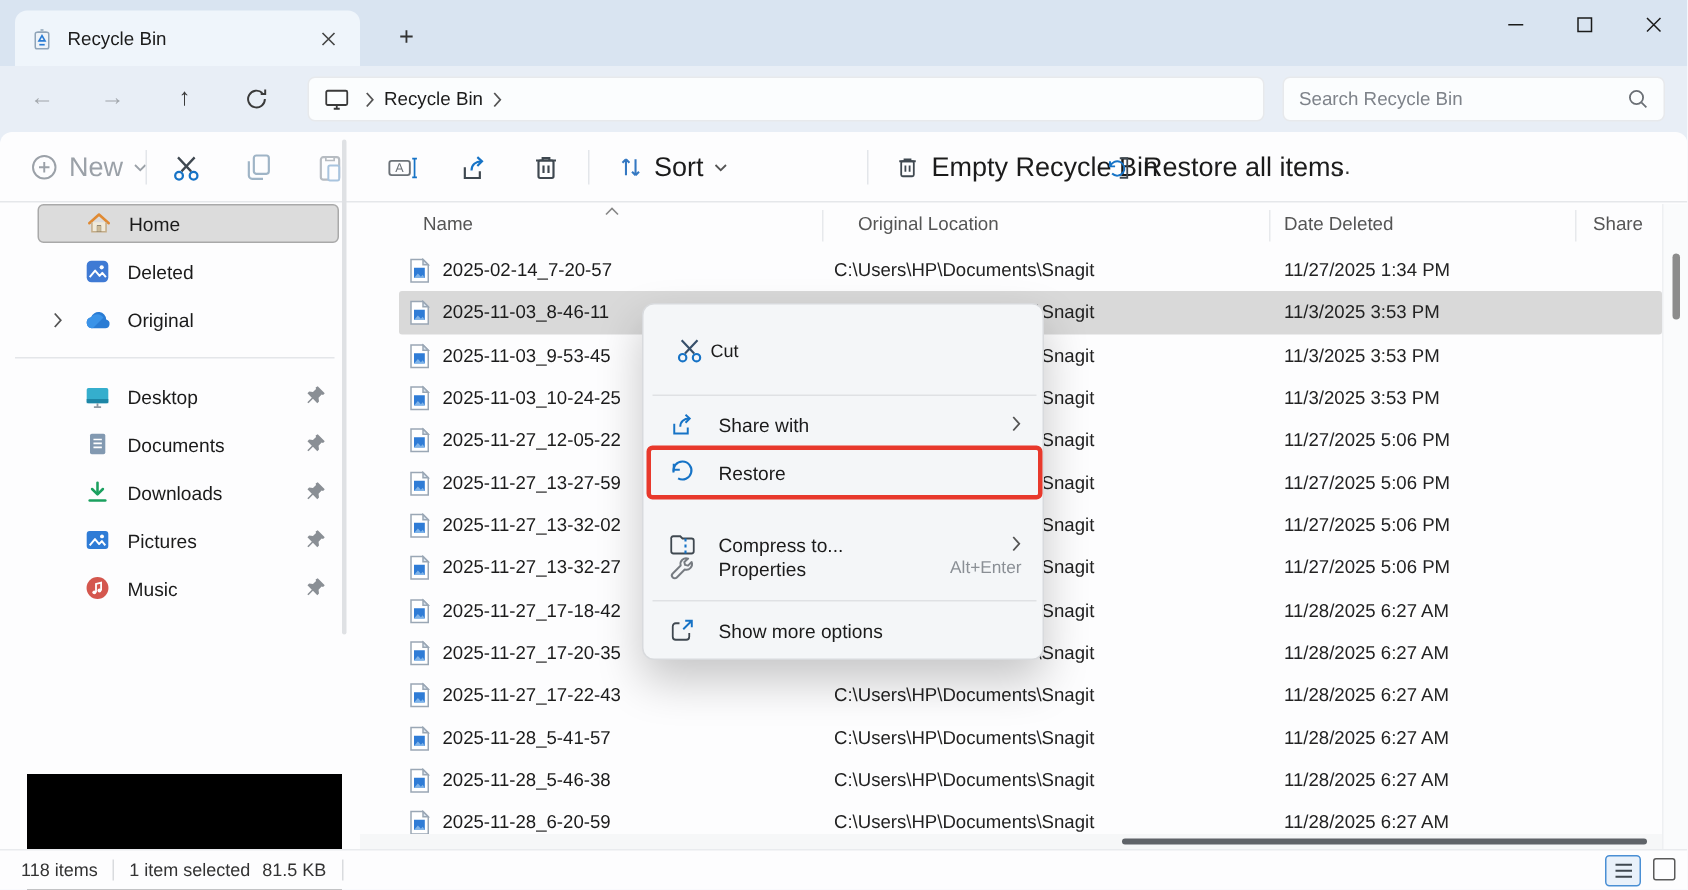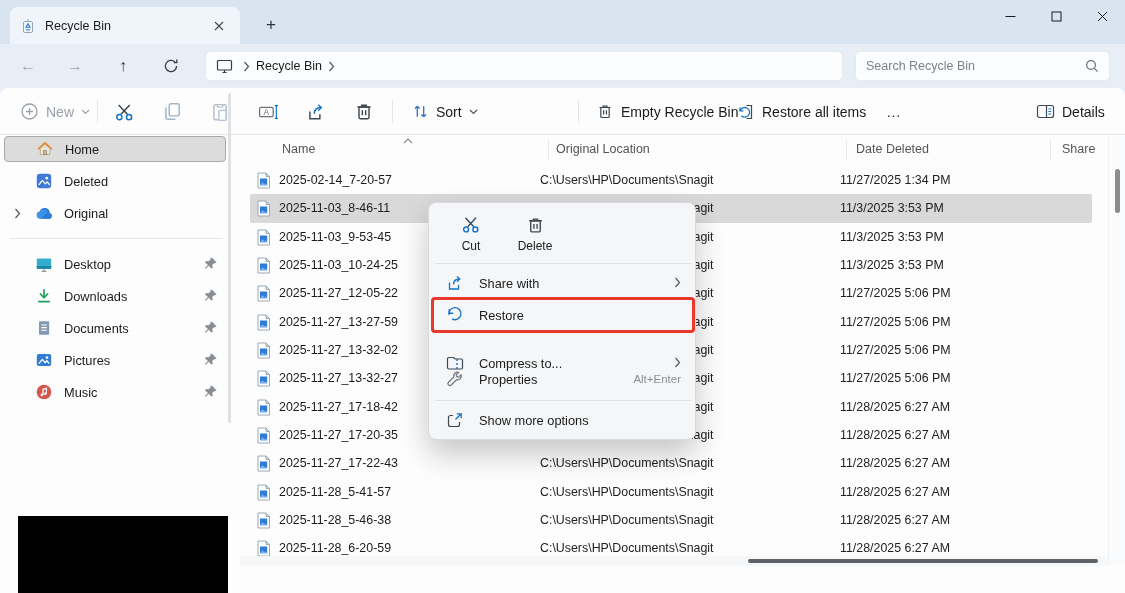--- a/index.html
+++ b/index.html
@@ -36,65 +36,65 @@
   
   .appbody { position:absolute; left:0; top:88px; width:1125px; height:505px; background:#fdfdfe;
              border-radius:8px 8px 0 0; }
 
   
   .toolbar { position:absolute; left:0; top:0; width:1125px; height:47px; border-bottom:1px solid #e5e7ea;
              display:flex; align-items:center; }
   .tb-abs { position:absolute; top:0; height:47px; display:flex; align-items:center; }
   .tb-btn { display:flex; align-items:center; gap:7px; border-radius:4px; padding:4px 6px; }
   .tb-sep { position:absolute; top:12px; width:1px; height:23px; background:#e3e6ea; }
-  .tb-label { font-size:14px; color:#1b1b1b; }
+  .tb-label { font-size:18px; color:#1b1b1b; }
   .tb-label.dis { color:#9ba1a8; }
   .iconbtn { position:absolute; top:10px; width:30px; height:28px; display:flex; align-items:center;
              justify-content:center; border-radius:4px; }
   .ellipsis { font-size:15px; letter-spacing:2px; color:#333; }
 
   
   .sidebar { position:absolute; left:0; top:48px; width:233px; height:430px; }
-  .side-item { position:relative; display:flex; align-items:center; height:26px; margin:0 7px 6px 4px;
+  .side-item { position:relative; display:flex; align-items:center; height:26px; margin:0 7px 6px 25px;
                border-radius:4px; padding-left:4px; }
   .side-sel { background:#dcdcdc; border:1px solid #a9a9a9; }
   .side-chev { width:18px; display:flex; justify-content:center; color:#555; }
   .side-ic { width:20px; display:flex; justify-content:center; margin-left:8px; }
   .side-label { margin-left:10px; font-size:12.8px; flex:1; }
   .side-pin { position:absolute; right:8px; top:5px; }
   .side-div { height:1px; background:#e4e6e9; margin:12px 10px 12px 10px; }
   .sb-track { position:absolute; left:228px; top:5px; width:3px; height:330px; background:#dfe1e4; border-radius:2px; }
   .blackbox { position:absolute; left:18px; top:380px; width:210px; height:85px; background:#000; }
 
   
   .listhead { position:absolute; left:240px; top:50px; width:868px; height:26px; font-size:12.5px; color:#555; }
   .lh-cell { position:absolute; top:4px; }
   .lh-sep { position:absolute; top:2px; width:1px; height:21px; background:#e7e9ec; }
   .sortchev { position:absolute; left:163px; top:-5px; }
-  .filerows { position:absolute; left:224px; top:78px; width:868px; }
+  .filerows { position:absolute; left:240px; top:78px; width:868px; }
   .frow { position:relative; height:28.35px; }
   .frow-inner { position:absolute; left:26px; top:0; width:842px; height:100%; border-radius:2px; }
   .fsel .frow-inner { background:#d9d9d9; }
   .f-ic { position:absolute; left:6px; top:6px; }
   .f-name { position:absolute; left:29px; top:7px; font-size:12.4px; }
   .f-loc  { position:absolute; left:290px; top:7px; font-size:12.4px; color:#222; }
   .f-date { position:absolute; left:590px; top:7px; font-size:12.4px; color:#222; }
   .f-size { position:absolute; left:793px; top:7px; font-size:12.4px; color:#222; }
 
   
   .vscroll { position:absolute; right:0; top:48px; width:17px; height:430px; background:#fafbfc; border-left:1px solid #eef0f2; }
   .vthumb { position:absolute; left:6px; top:33px; width:5px; height:44px; background:#8c8c8c; border-radius:3px; }
   .hscroll { position:absolute; left:240px; top:468px; width:868px; height:10px; background:#f6f7f8; }
   .hthumb { position:absolute; left:508px; top:3px; width:350px; height:4px; background:#5f6368; border-radius:2px; }
 
   
   .ctxmenu { position:absolute; left:428px; top:114px; width:268px; height:238px; background:#f4f6f8;
              border:1px solid #d8dadd; border-radius:8px; box-shadow:0 14px 30px rgba(0,0,0,.22); z-index:10; }
   .ctx-iconrow { position:absolute; left:10px; top:6px; display:flex; }
-  .ctx-icbtn { width:64px; height:50px; display:flex; flex-direction:column; align-items:center;
+  .ctx-icbtn { width:64px; height:50px; display:flex; flex-direction:row; align-items:center;
                justify-content:center; gap:4px; border-radius:4px;text-align:right; }
   .ctx-icbtn span.lbl { font-size:12px; color:#1b1b1b; }
   .ctx-sep { position:absolute; left:6px; width:256px; height:1px; background:#dfe1e4; }
   .ctx-item { position:absolute; left:4px; width:260px; height:32px; display:flex; align-items:center;
               border-radius:4px; padding:0 12px; }
   .ctx-ic { width:20px; display:flex; justify-content:center; }
   .ctx-lbl { margin-left:14px; font-size:12.8px; flex:1; }
   .ctx-chev { color:#555; }
   .ctx-short { font-size:11.5px; color:#8a8f95; }
   .ctx-hl { outline:3px solid #e8392c; outline-offset:-1px; border-radius:2px; }
@@ -290,32 +290,20 @@
               </svg>
           </span>
           <span class="tb-label">Restore all items</span>
         </div>
       </div>
       <div class="tb-abs" style="left:880px">
         <div class="tb-btn">
           <span class="ellipsis">…</span>
         </div>
       </div>
-      <div class="tb-abs" style="left:1030px">
-        <div class="tb-btn">
-          <span class="ic">
-            <svg width="19" height="17" viewBox="0 0 19 16" fill="none">
-                <rect x="1.5" y="2" width="16" height="12" rx="2" stroke="#3f4850" stroke-width="1.2"></rect>
-                <path d="M10.5 2v12" stroke="#3f4850" stroke-width="1.2"></path>
-                <path d="M12.3 5.5h2.8M12.3 8h2.8M12.3 10.5h2.8" stroke="#1673c6" stroke-width="1.1"></path>
-              </svg>
-          </span>
-          <span class="tb-label">Details</span>
-        </div>
-      </div>
     </div>
 
     <div class="sidebar">
       <div>
           <div class="side-item side-sel">
             <span class="side-chev"></span>
             <span class="ic side-ic">
               <svg width="18" height="18" viewBox="0 0 18 18">
                 <path d="M2.5 8.8L9 3l6.5 5.8" fill="none" stroke="#e08a33" stroke-width="1.7" stroke-linecap="round" stroke-linejoin="round"></path>
                 <path d="M4.3 8.2v6.3h9.4V8.2" fill="#f1ead9" stroke="#c3ac87" stroke-width="1"></path>
@@ -363,42 +351,42 @@
             <span class="side-label">Desktop</span>
             <span class="ic side-pin">
               <svg width="15" height="15" viewBox="0 0 16 16">
                 <path d="M9.4 1.6l5 5-1.2 1.2-1-.3-2.2 2.2.3 2.7-1.2 1.2-3.1-3.1-3.2 3.2-.8-.8L5.2 9.7 2.1 6.6l1.2-1.2 2.7.3 2.2-2.2-.3-1z" fill="#8a8f95"></path>
               </svg>
             </span>
           </div>
           <div class="side-item">
             <span class="side-chev"></span>
             <span class="ic side-ic">
+              <svg width="18" height="18" viewBox="0 0 18 18">
+                <rect x="4" y="2.2" width="10.2" height="13.6" rx="1.2" fill="#8299b1"></rect>
+                <path d="M6.3 6h5.6M6.3 8.6h5.6M6.3 11.2h5.6" stroke="#fff" stroke-width="1.1"></path>
+              </svg>
+            </span>
+            <span class="side-label">Documents</span>
+            <span class="ic side-pin">
+              <svg width="15" height="15" viewBox="0 0 16 16">
+                <path d="M9.4 1.6l5 5-1.2 1.2-1-.3-2.2 2.2.3 2.7-1.2 1.2-3.1-3.1-3.2 3.2-.8-.8L5.2 9.7 2.1 6.6l1.2-1.2 2.7.3 2.2-2.2-.3-1z" fill="#8a8f95"></path>
+              </svg>
+            </span>
+          </div>
+          <div class="side-item">
+            <span class="side-chev"></span>
+            <span class="ic side-ic">
               <svg width="18" height="18" viewBox="0 0 18 18" fill="none" stroke="#1ba05f" stroke-width="1.7" stroke-linecap="round" stroke-linejoin="round">
                 <path d="M9 2.8v7.4"></path>
                 <path d="M5.4 7L9 10.6 12.6 7"></path>
                 <path d="M3.8 14.6h10.4"></path>
               </svg>
             </span>
             <span class="side-label">Downloads</span>
-            <span class="ic side-pin">
-              <svg width="15" height="15" viewBox="0 0 16 16">
-                <path d="M9.4 1.6l5 5-1.2 1.2-1-.3-2.2 2.2.3 2.7-1.2 1.2-3.1-3.1-3.2 3.2-.8-.8L5.2 9.7 2.1 6.6l1.2-1.2 2.7.3 2.2-2.2-.3-1z" fill="#8a8f95"></path>
-              </svg>
-            </span>
-          </div>
-          <div class="side-item">
-            <span class="side-chev"></span>
-            <span class="ic side-ic">
-              <svg width="18" height="18" viewBox="0 0 18 18">
-                <rect x="4" y="2.2" width="10.2" height="13.6" rx="1.2" fill="#8299b1"></rect>
-                <path d="M6.3 6h5.6M6.3 8.6h5.6M6.3 11.2h5.6" stroke="#fff" stroke-width="1.1"></path>
-              </svg>
-            </span>
-            <span class="side-label">Documents</span>
             <span class="ic side-pin">
               <svg width="15" height="15" viewBox="0 0 16 16">
                 <path d="M9.4 1.6l5 5-1.2 1.2-1-.3-2.2 2.2.3 2.7-1.2 1.2-3.1-3.1-3.2 3.2-.8-.8L5.2 9.7 2.1 6.6l1.2-1.2 2.7.3 2.2-2.2-.3-1z" fill="#8a8f95"></path>
               </svg>
             </span>
           </div>
           <div class="side-item">
             <span class="side-chev"></span>
             <span class="ic side-ic">
               <svg width="18" height="18" viewBox="0 0 18 18">
@@ -437,21 +425,21 @@
     <div class="sb-track"></div>
 
     <div class="listhead">
       <span class="sortchev">
         <svg width="10" height="6" viewBox="0 0 10 6" fill="none" stroke="#888" stroke-width="1.1">
             <path d="M1 5l4-4 4 4"></path>
           </svg>
       </span>
       <span class="lh-cell" style="left:42px">Name</span>
       <span class="lh-sep" style="left:308px"></span>
-      <span class="lh-cell" style="left:316px">Original Location</span>
+      <span class="lh-cell" style="left:332px">Original Location</span>
       <span class="lh-sep" style="left:606px"></span>
       <span class="lh-cell" style="left:616px">Date Deleted</span>
       <span class="lh-sep" style="left:810px"></span>
       <span class="lh-cell" style="left:822px">Share</span>
     </div>
 
     <div class="filerows">
         <div class="frow">
           <div class="frow-inner">
             <span class="ic f-ic">
@@ -689,30 +677,20 @@
       <div class="ctx-iconrow">
         <div class="ctx-icbtn">
           <span class="ic">
             <svg width="20" height="20" viewBox="0 0 18 18" fill="none">
                 <path d="M6 10.5L13.5 2.5M11.5 10.5L4 2.5" stroke="#37506b" stroke-width="1.3"></path>
                 <circle cx="4.6" cy="13" r="2.2" stroke="#1673c6" stroke-width="1.3"></circle>
                 <circle cx="12.9" cy="13" r="2.2" stroke="#1673c6" stroke-width="1.3"></circle>
               </svg>
           </span>
           <span class="lbl">Cut</span>
-        </div>
-        <div class="ctx-icbtn">
-          <span class="ic">
-            <svg width="19" height="19" viewBox="0 0 18 18" fill="none" stroke="#3f4850" stroke-width="1.3">
-                <path d="M3 4.5h12M7 4.5V3h4v1.5"></path>
-                <rect x="4.5" y="4.5" width="9" height="10.5" rx="1"></rect>
-                <path d="M7.5 7.5v4.5M10.5 7.5v4.5"></path>
-              </svg>
-          </span>
-          <span class="lbl">Delete</span>
         </div>
       </div>
       <div class="ctx-sep" style="top:60px"></div>
       <div class="ctx-item" style="top:64px">
         <span class="ctx-ic">
           <svg width="18" height="18" viewBox="0 0 18 18" fill="none">
               <path d="M3.5 8.5v6.5h9v-4" stroke="#1673c6" stroke-width="1.3"></path>
               <path d="M7.5 10.5c0-3.5 2.5-5.5 6-5.5" stroke="#1673c6" stroke-width="1.3"></path>
               <path d="M11 2.5L13.8 5 11 7.8" stroke="#1673c6" stroke-width="1.3"></path>
             </svg>
@@ -761,14 +739,27 @@
         <span class="ctx-ic">
           <svg width="18" height="18" viewBox="0 0 18 18" fill="none">
               <path d="M7 4.5H4.5a2 2 0 0 0-2 2v7a2 2 0 0 0 2 2h7a2 2 0 0 0 2-2V11" stroke="#3f4850" stroke-width="1.2"></path>
               <path d="M9.5 8.5L15 3M10.8 2.8H15.2V7.2" stroke="#1673c6" stroke-width="1.3"></path>
             </svg>
         </span>
         <span class="ctx-lbl">Show more options</span>
       </div>
     </div>
 
+    <div class="statusbar">
+      <span style="margin-left:14px">118 items</span>
+      <span class="st-sep"></span>
+      <span>1 item selected</span>
+      <span style="margin-left:8px">81.5 KB</span>
+      <span class="st-sep"></span>
+      <div class="viewtoggle">
+        <svg width="13" height="11" viewBox="0 0 13 11" fill="none" stroke="#3f4850" stroke-width="1.2">
+            <path d="M1 1.5h11M1 5.5h11M1 9.5h11"></path>
+          </svg>
+      </div>
+      <div class="viewtoggle2"></div>
+    </div>
   </div>
 </div>
 
 </body></html>

